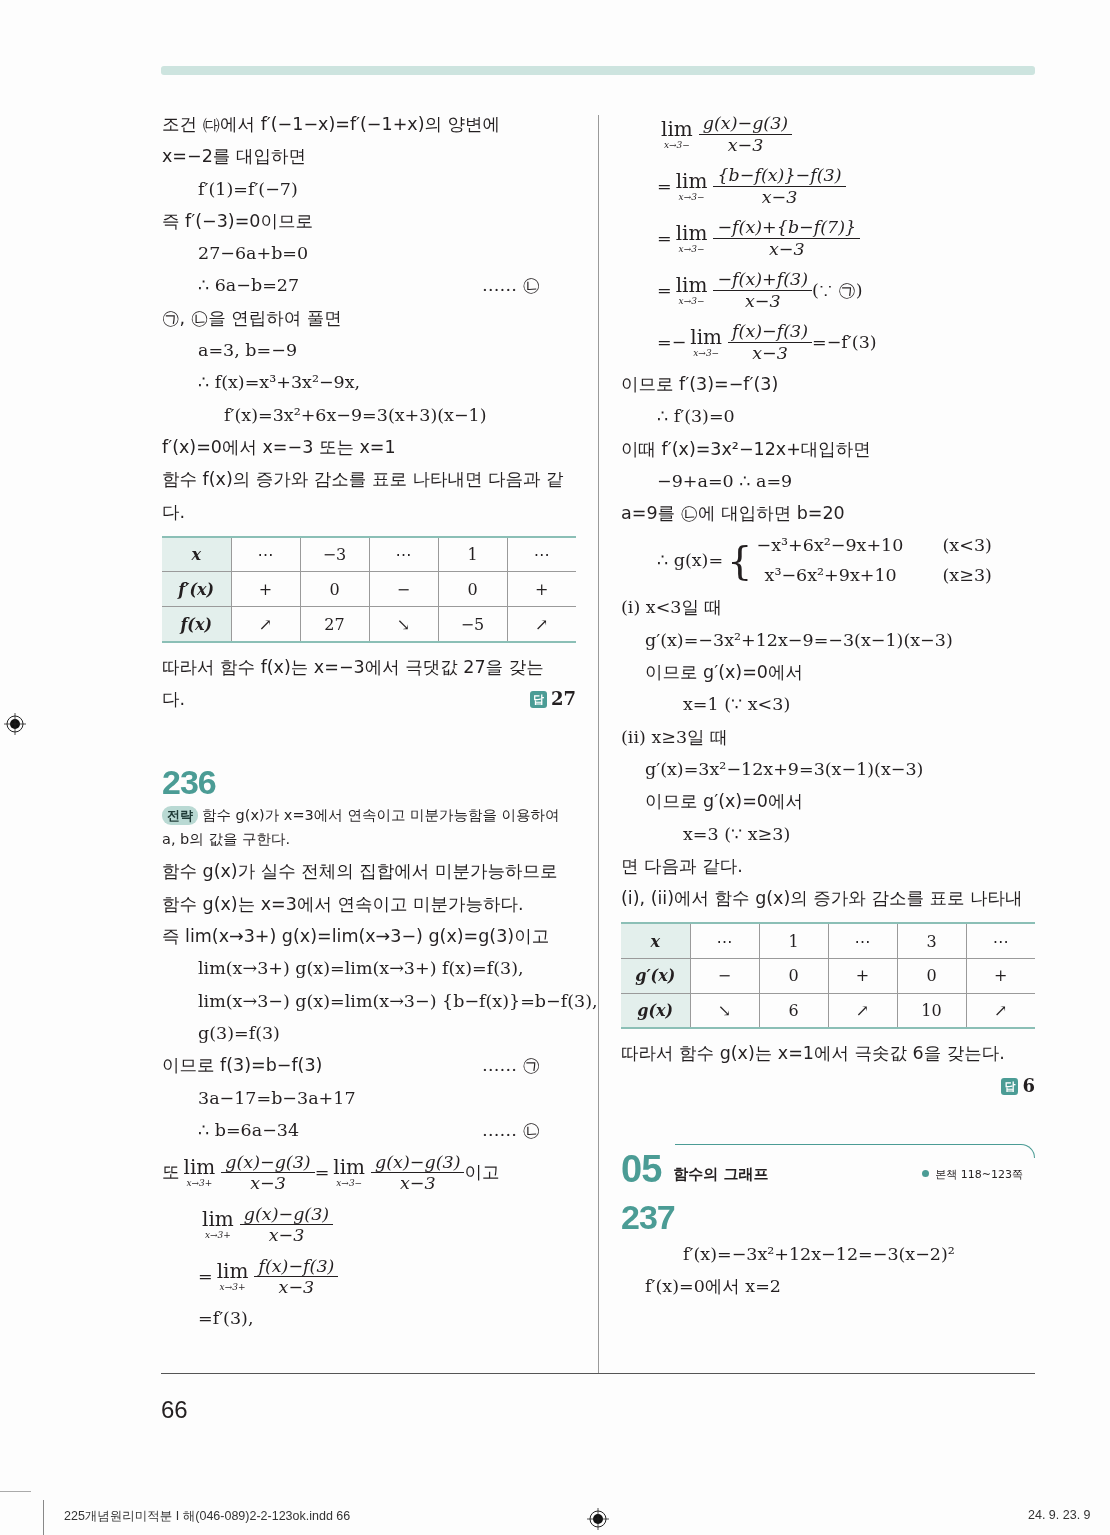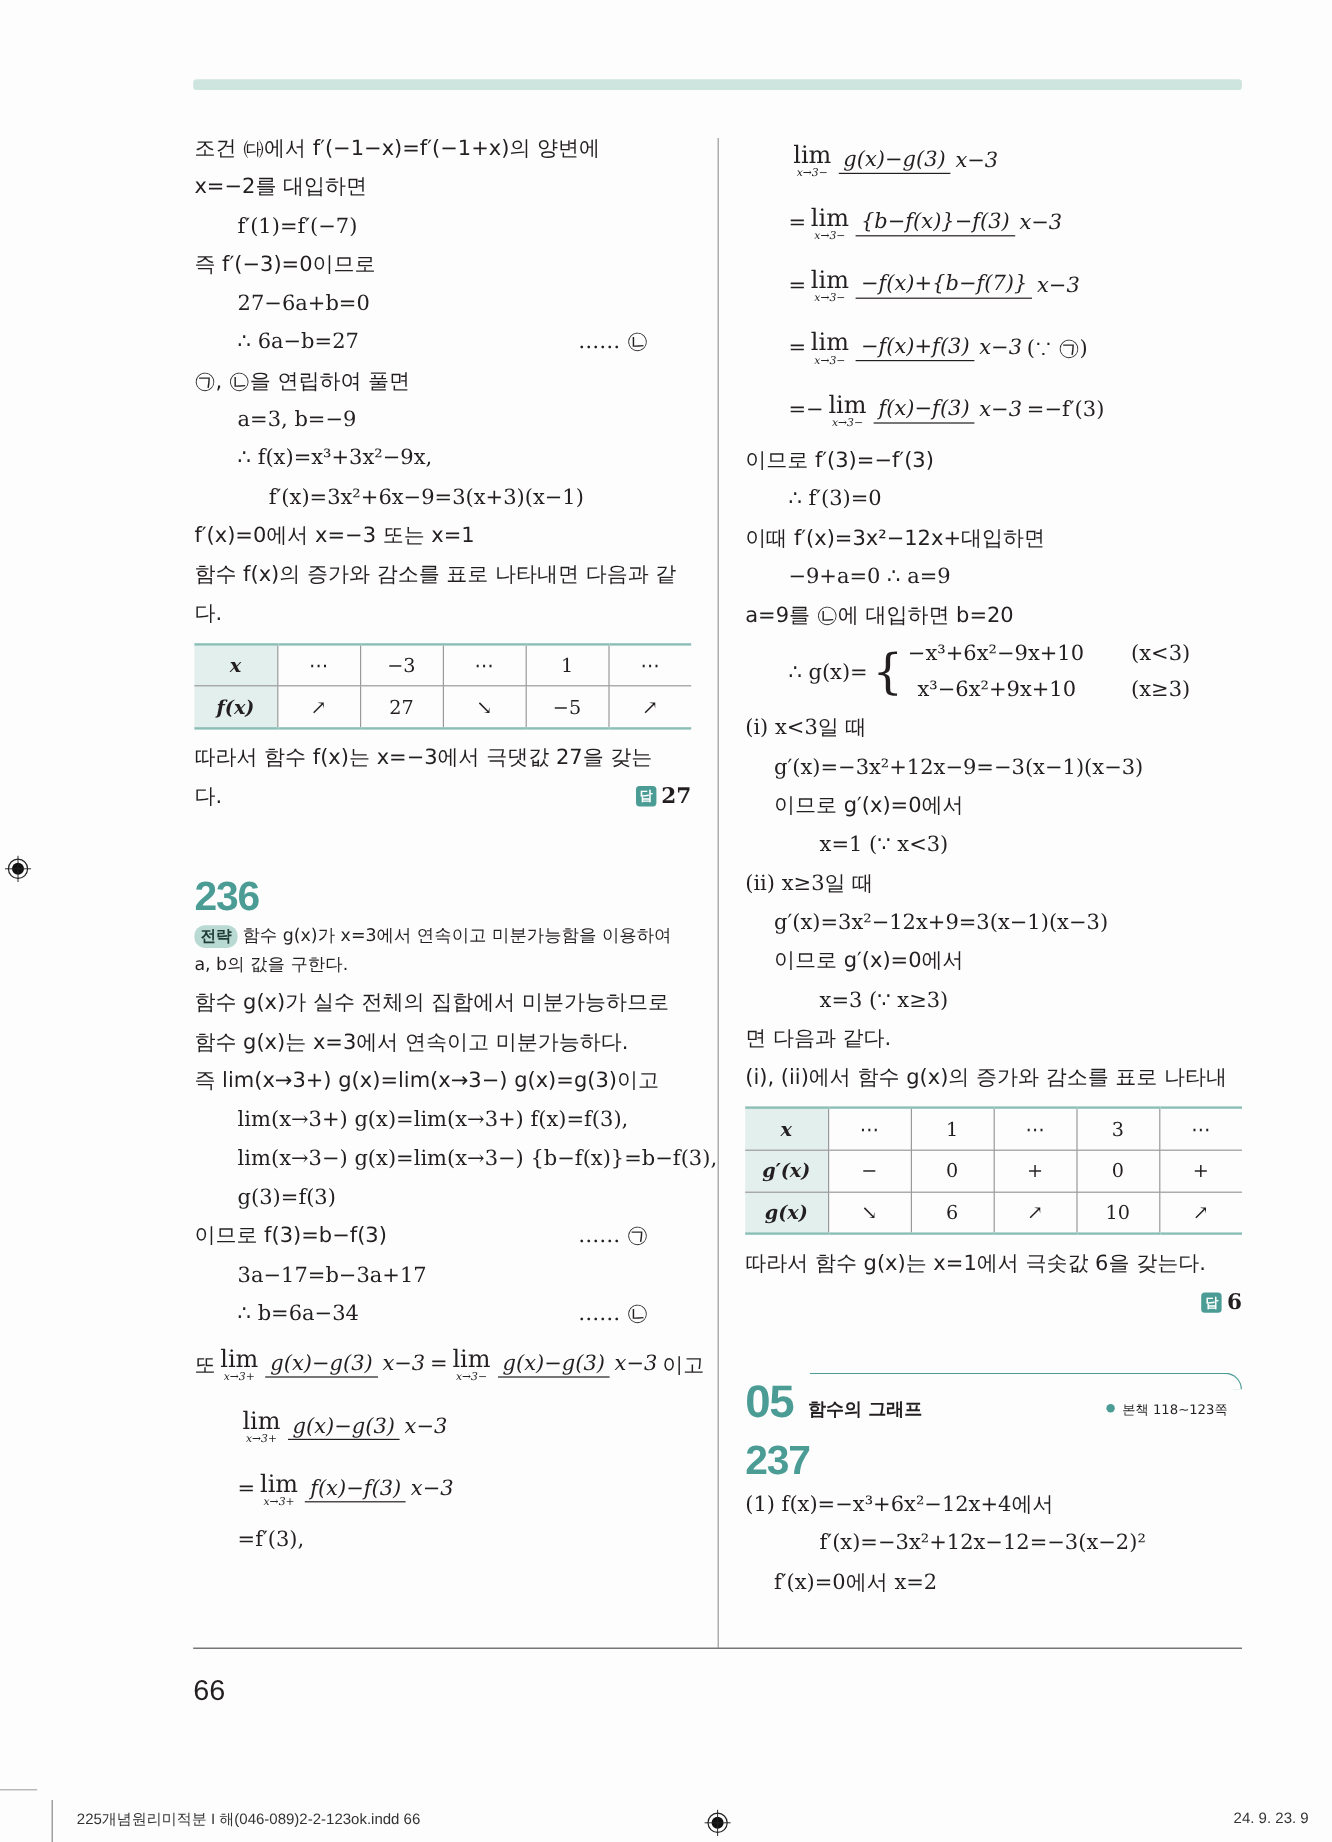--- a/index.html
+++ b/index.html
@@ -18,21 +18,21 @@
   .ind2 { padding-left: 62px; }
   .ind3 { padding-left: 24px; }
   .mroman { font-family: "DejaVu Serif", serif; }
   .tag { position: absolute; right: 36px; top: 0; font-family: "DejaVu Serif", serif; }
 
   
   .limrow { display: flex; align-items: center; height: 52px; white-space: nowrap; font-family: "DejaVu Serif", serif; }
   .lim { display: inline-flex; flex-direction: column; align-items: center; margin: 0 6px 0 4px; line-height: 1; }
   .lim .l1 { font-style: normal; font-size: 20px; }
   .lim .l2 { font-size: 9px; font-style: italic; margin-top: 2px; }
-  .frac { display: inline-flex; flex-direction: row; align-items: center; font-style: italic; line-height: 1.15; }
+  .frac { display: inline-flex; flex-direction: column; align-items: center; font-style: italic; line-height: 1.15; }
   .frac .num { border-bottom: 1px solid #231f20; padding: 0 4px; }
   .frac .den { padding: 0 4px; }
 
   
   .tbl { border-collapse: collapse; width: 414px; margin: 8px 0 8px 0; font-family: "DejaVu Serif", serif; font-size: 16px; }
   .tbl td { border: 1px solid #9a9a9a; height: 35px; text-align: center; width: 69px; }
   .tbl tr:first-child td { border-top: 2px solid #8bbfb6; }
   .tbl tr:last-child td { border-bottom: 2px solid #8bbfb6; }
   .tbl td:first-child { border-left: none; background: #e3efec; font-weight: bold; font-style: italic; }
   .tbl td:last-child { border-right: none; }
@@ -87,20 +87,28 @@
 
   <table class="tbl">
     <tbody>
         <tr>
       <td>x</td>
       <td>⋯</td>
       <td>−3</td>
       <td>⋯</td>
       <td>1</td>
       <td>⋯</td>
+    </tr>
+    <tr>
+      <td>f′(x)</td>
+      <td>+</td>
+      <td>0</td>
+      <td>−</td>
+      <td>0</td>
+      <td>+</td>
     </tr>
     <tr>
       <td>f(x)</td>
       <td>↗</td>
       <td>27</td>
       <td>↘</td>
       <td>−5</td>
       <td>↗</td>
     </tr>
   </tbody>
@@ -312,21 +320,20 @@
   <div style="height:40px"></div>
 
   <div class="section-head">
     <div class="sec-line"></div>
     <span class="sec-num">05</span>
     <span class="sec-title">함수의 그래프</span>
     <span class="sec-ref"><span class="dot"></span><span>본책 118~123쪽</span></span>
   </div>
   <div style="height:8px"></div>
   <div class="prob-num">237</div>
-  <div class="ln mroman">(1) f(x)=−x³+6x²−12x+4에서</div>
   <div class="ln ind2 mroman">f′(x)=−3x²+12x−12=−3(x−2)²</div>
   <div class="ln ind3 mroman">f′(x)=0에서       x=2</div>
 </div>
 
 <div class="bottom-rule"></div>
 <div class="page-num">66</div>
 
 <svg class="reg-mark" style="left:4px; top:713px;" viewBox="0 0 22 22">
   <circle cx="11" cy="11" r="8" fill="none" stroke="#222" stroke-width="1"></circle>
   <circle cx="11" cy="11" r="5" fill="#111"></circle>

